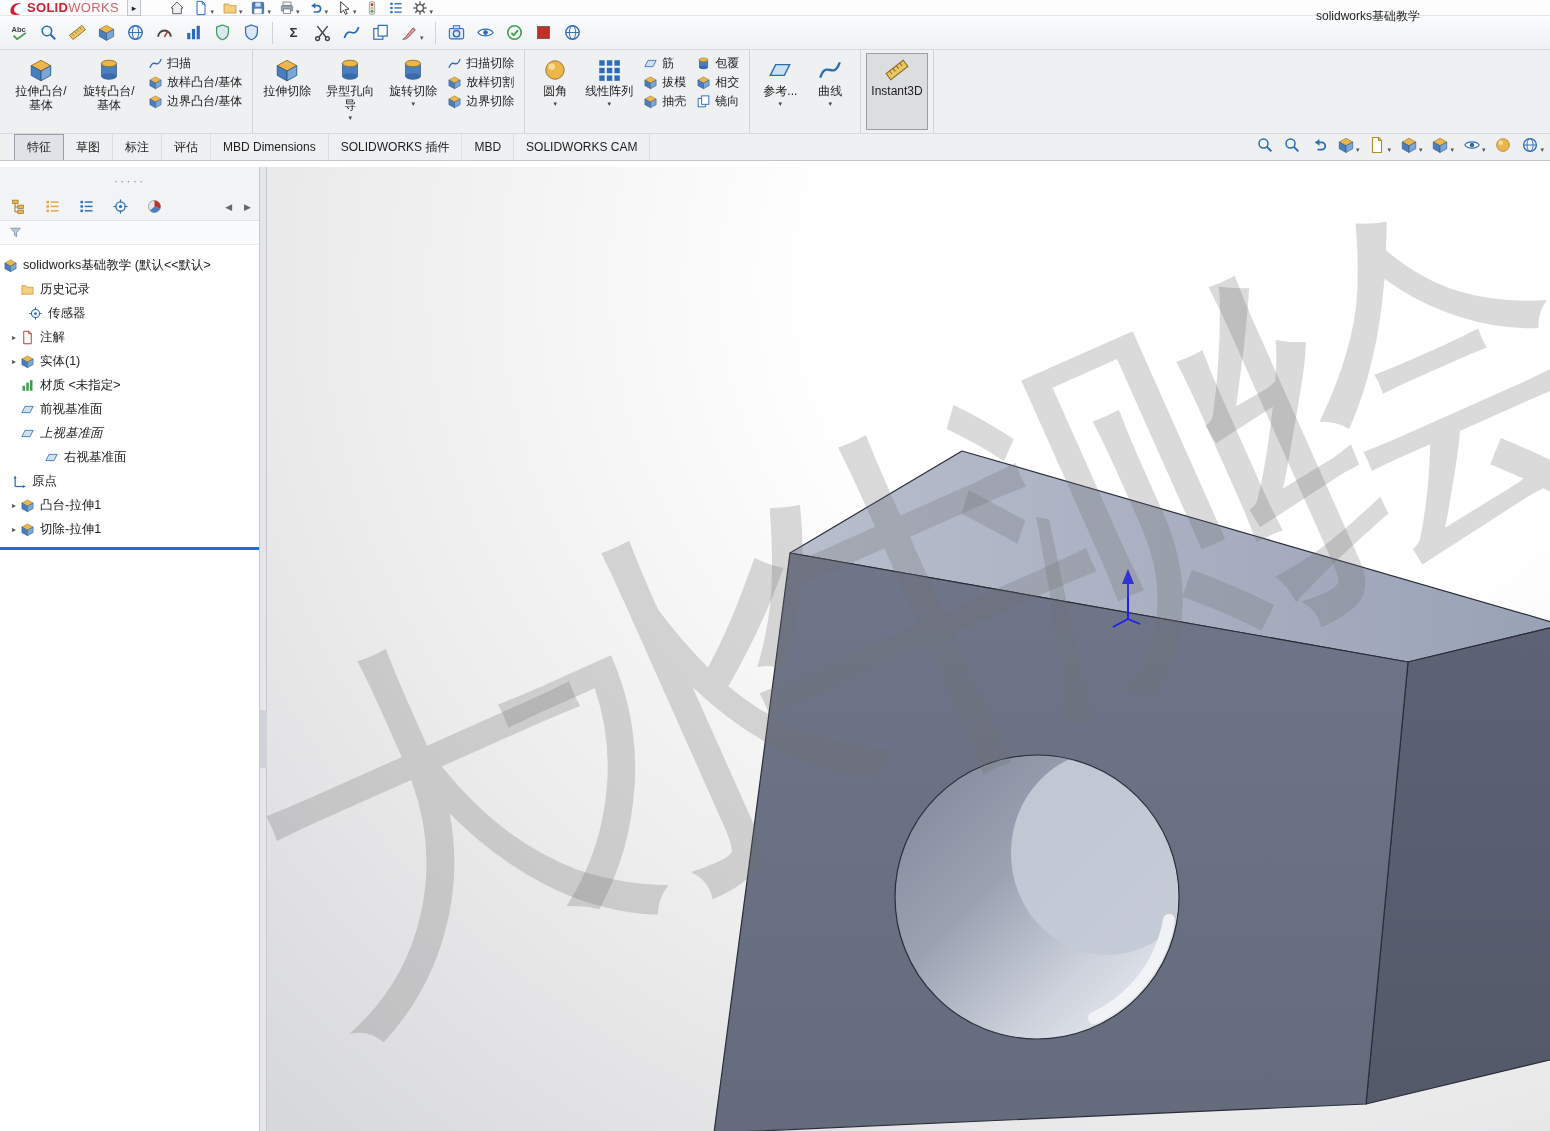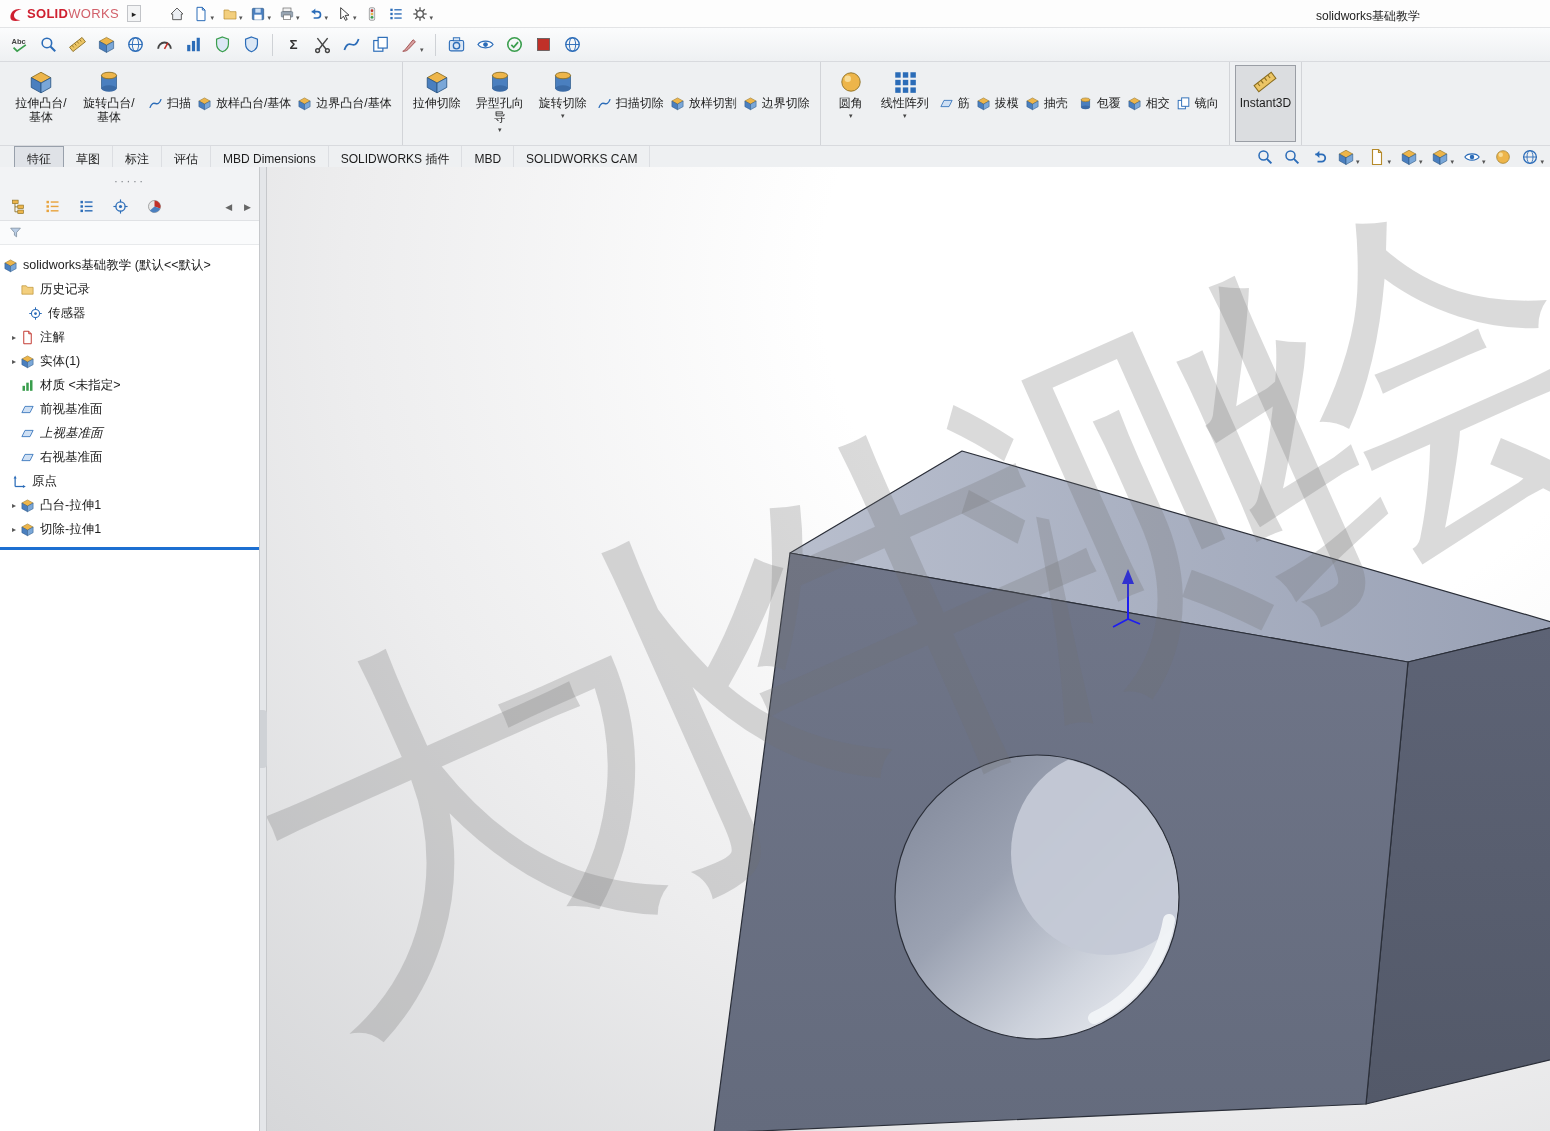--- a/index.html
+++ b/index.html
@@ -2,21 +2,21 @@
 <html><head>
 <meta charset="utf-8">
 <style>
   *{box-sizing:border-box;margin:0;padding:0}
   html,body{background:#9a9a9a}
   #app{position:relative;width:1550px;height:1131px;background:#fff;overflow:hidden;
        font-family:"Liberation Sans","DejaVu Sans",sans-serif;font-size:12px;color:#1c1c1c}
   .isvg{display:block}
   .caret{font-size:7px;color:#555;margin-left:1px;align-self:flex-end}
   
-  #titlebar{position:relative;height:28px;display:flex;align-items:center;padding:0 8px;
+  #titlebar{position:relative;height:16px;display:flex;align-items:center;padding:0 8px;
             background:#fdfdfd;border-bottom:1px solid #e3e4e6}
   .logo{display:flex;align-items:center;gap:3px;font-size:13px;letter-spacing:.3px}
   .logomark{width:16px;height:16px}
   .logo b{color:#cf2030;font-weight:bold}
   .logo .lw{color:#d2606a}
   .flyout{margin-left:8px;font-size:9px;border:1px solid #c2c4c8;background:#f3f4f5;
           height:17px;line-height:16px;padding:0 4px;color:#222}
   .tb-icons{display:flex;align-items:center;gap:8px;margin-left:28px}
   .ti1{display:inline-flex;align-items:center}
   .ti1 .isvg{width:16px;height:16px}
@@ -31,21 +31,21 @@
   #ribbon{height:84px;display:flex;align-items:stretch;background:#eef0f2;
           border-bottom:1px solid #d8dade;padding-left:2px}
   .rgroup{display:flex;align-items:stretch;padding:3px 5px;border-right:1px solid #d2d4d8}
   .rbig{display:flex;flex-direction:column;align-items:center;background:none;border:1px solid transparent;
         padding:3px 4px 1px;font-size:12px;line-height:1.15;color:#1c1c1c;max-width:72px;min-width:50px;
         font-family:Liberation Sans, sans-serif}
   .rbig .ric{width:26px;height:26px;margin-bottom:2px}
   .rlabel{display:block;text-align:center;max-width:58px;word-break:break-all}
   .rcaret{font-size:7px;color:#444;margin-top:1px}
   .rbig.active{background:#dbdde0;border:1px solid #9a9ea5}
-  .rcol{display:flex;flex-direction:row;justify-content:flex-start;padding:1px 2px}
+  .rcol{display:flex;flex-direction:column;justify-content:flex-start;padding:1px 2px}
   .rsmall{display:flex;align-items:center;gap:4px;background:none;border:none;font-size:12px;
           padding:1px 3px;color:#1c1c1c;white-space:nowrap;font-family:inherit}
   .ric{color:#2b6cb8}
   .rsmall .ric{width:15px;height:15px}
   
   #tabrow{position:relative;height:27px;background:#eef0f2;border-bottom:1px solid #c4c6ca;display:flex}
   #tabs{display:flex;align-items:stretch;padding-left:14px}
   .tab{display:flex;align-items:center;padding:0 12px;border-right:1px solid #dcdee2;color:#1c1c1c}
   .tab.active{background:#dfe2e7;border:1px solid #98a0ab;border-bottom:none}
   #headsup{position:absolute;right:6px;top:2px;display:flex;align-items:center;gap:9px}
@@ -582,20 +582,36 @@
           </button>
         <button class="rsmall">
             <svg class="ric">
               <use href="#s-copy"></use>
             </svg>
             <span>镜向</span>
           </button>
       </div>
     </div>
 
+    <div class="rgroup">
+      <button class="rbig">
+        <svg class="ric">
+            <use href="#s-plane"></use>
+          </svg>
+        <span class="rlabel">参考...</span>
+        <span class="rcaret">▾</span>
+      </button>
+      <button class="rbig">
+        <svg class="ric">
+            <use href="#s-curve"></use>
+          </svg>
+        <span class="rlabel">曲线</span>
+        <span class="rcaret">▾</span>
+      </button>
+    </div>
 
     <div class="rgroup">
       <button class="rbig active">
         <svg class="ric">
             <use href="#s-ruler"></use>
           </svg>
         <span class="rlabel">Instant3D</span>
       </button>
     </div>
   </div>
@@ -764,21 +780,21 @@
             </svg>
             <span class="tlabel">前视基准面</span>
           </div>
           <div class="trow" style="padding-left: 8px; font-style: italic;">
             <span class="tw"></span>
             <svg class="tico" style="color:#2b6cb8">
               <use href="#s-plane"></use>
             </svg>
             <span class="tlabel">上视基准面</span>
           </div>
-          <div class="trow" style="padding-left: 8px;">
+          <div class="trow" style="padding-left: 20px; margin-left: 12px;">
             <span class="tw"></span>
             <svg class="tico" style="color:#2b6cb8">
               <use href="#s-plane"></use>
             </svg>
             <span class="tlabel">右视基准面</span>
           </div>
           <div class="trow" style="padding-left: 0;">
             <span class="tw"></span>
             <svg class="tico" style="color:#2b6cb8">
               <use href="#s-axis"></use>

